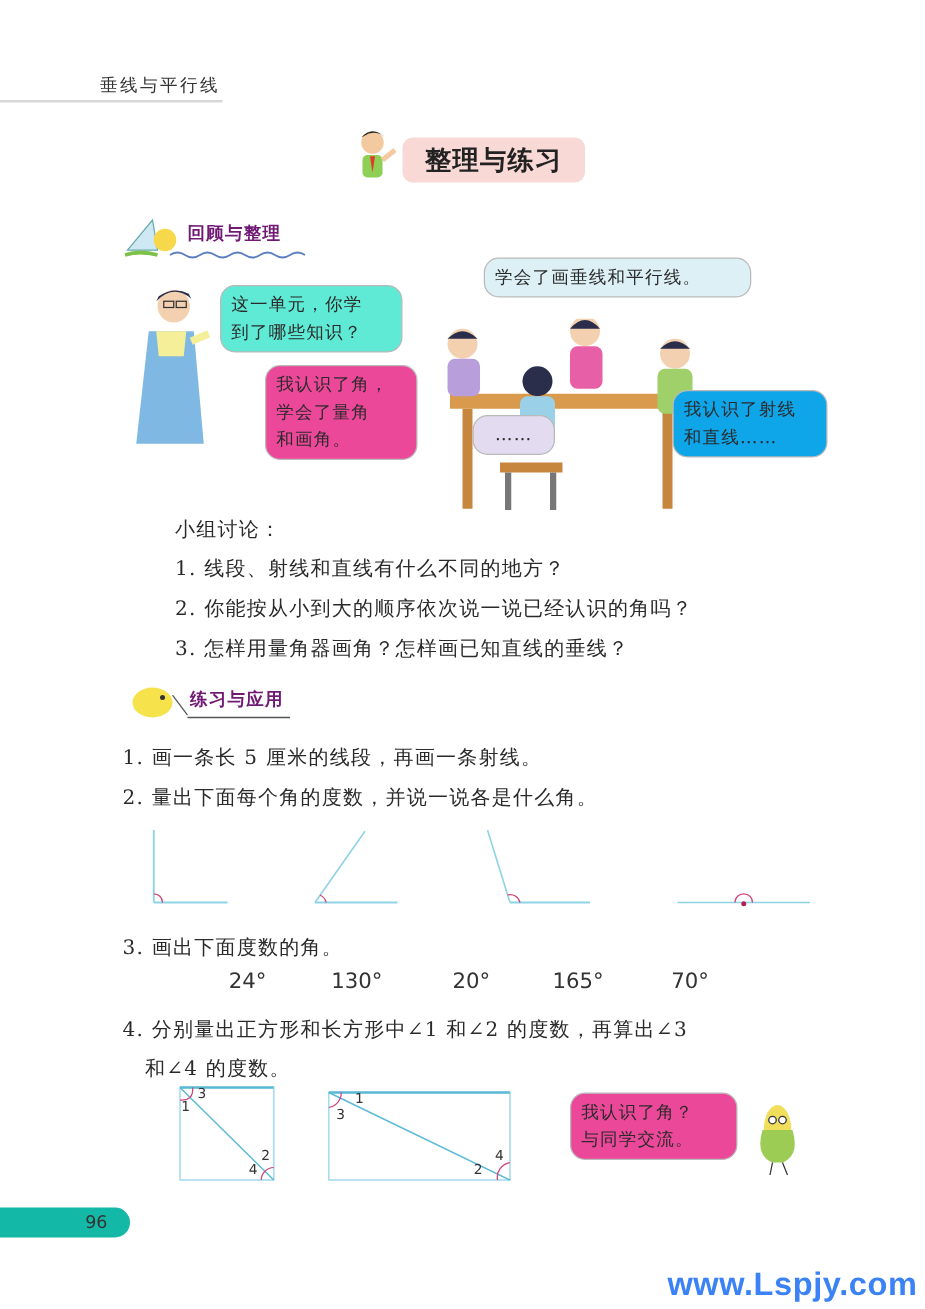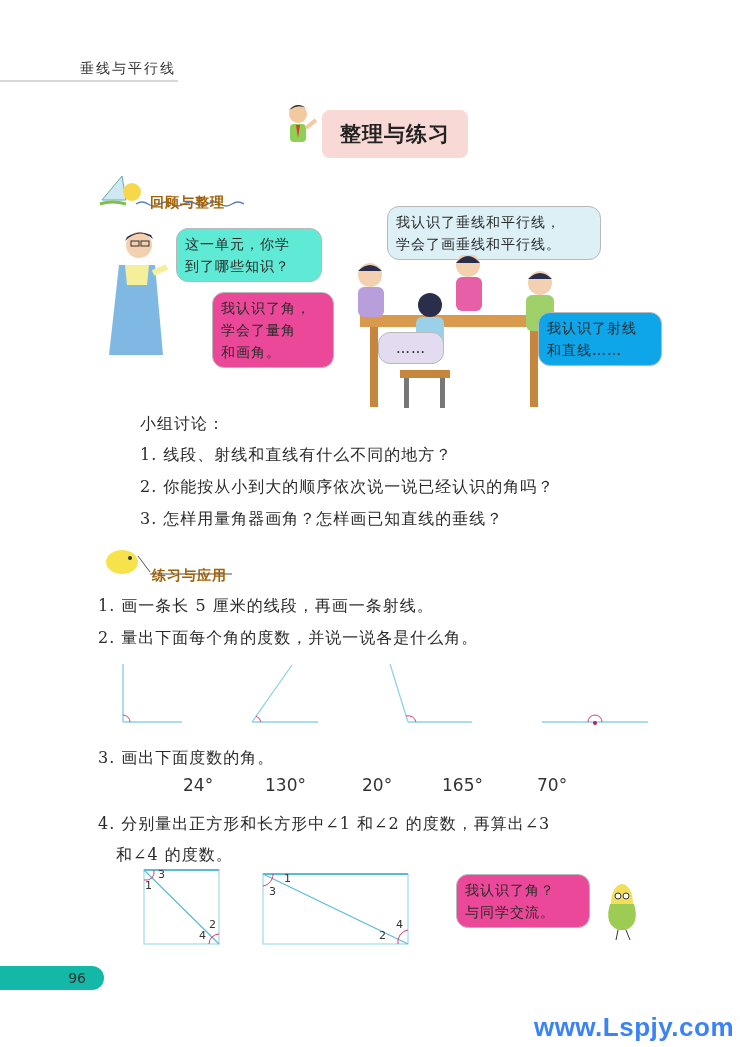--- a/index.html
+++ b/index.html
@@ -2,24 +2,24 @@
 <html><head>
 <meta charset="utf-8">
 <style>
   html, body { margin:0; padding:0; }
   body { width:740px; height:1047px; background:#ffffff; position:relative; overflow:hidden;
          font-family:"DejaVu Serif", serif; color:#2a2a2a; }
   .abs { position:absolute; }
   .header-line { left:0; top:80px; width:178px; height:2px; background:#d8d8d8; }
   .header-title { left:80px; top:60px; font-size:14px; letter-spacing:2px; color:#333; }
 
-  .title-badge { left:322px; top:110px; width:146px; height:48px; background:#f9d9d6; border-radius:8px;
+  .title-badge { left:322px; top:110px; width:146px; height:36px; background:#f9d9d6; border-radius:8px;
                  font-family:"DejaVu Sans", sans-serif; font-size:21px; font-weight:bold; color:#222;
                  display:flex; align-items:center; justify-content:center; letter-spacing:1px; }
-  .section-head { font-family:"DejaVu Sans", sans-serif; font-size:14px; color:#a16207; font-weight:bold; letter-spacing:1px;margin-top:16px; }
+  .section-head { font-family:"DejaVu Sans", sans-serif; font-size:14px; color:#701a75; font-weight:bold; letter-spacing:1px; }
 
   .bubble { position:absolute; border:1px solid #b9b9b9; border-radius:12px; padding:4px 8px;
             font-size:14px; line-height:22px; letter-spacing:1px; color:#2a2a2a; }
   .pink { background:#5eead4; }
   .yellow { background:#ec4899; }
   .blue { background:#dcf0f6; }
   .green { background:#0ea5e9; }
   .purple { background:#e3dcf1; }
 
   .discuss { left:140px; font-size:16px; letter-spacing:1px; color:#2a2a2a; }
@@ -62,21 +62,20 @@
   <path d="M30 40 L54 40 L52 60 L32 60Z" fill="#f6ef9a"></path>
   <line x1="58" y1="48" x2="72" y2="42" stroke="#f6ef9a" stroke-width="6"></line>
 </svg>
 
 <div class="bubble pink" style="left:176px;top:228px;width:128px">
   <div>这一单元，你学</div>
   <div>到了哪些知识？</div>
 </div>
 
 <div class="bubble blue" style="left:387px;top:206px;width:196px">
-  <div>我认识了垂线和平行线，</div>
   <div>学会了画垂线和平行线。</div>
 </div>
 
 <div class="bubble yellow" style="left:212px;top:292px;width:104px">
   <div>我认识了角，</div>
   <div>学会了量角</div>
   <div>和画角。</div>
 </div>
 
 <svg class="abs" style="left:330px;top:255px" width="240" height="160">

